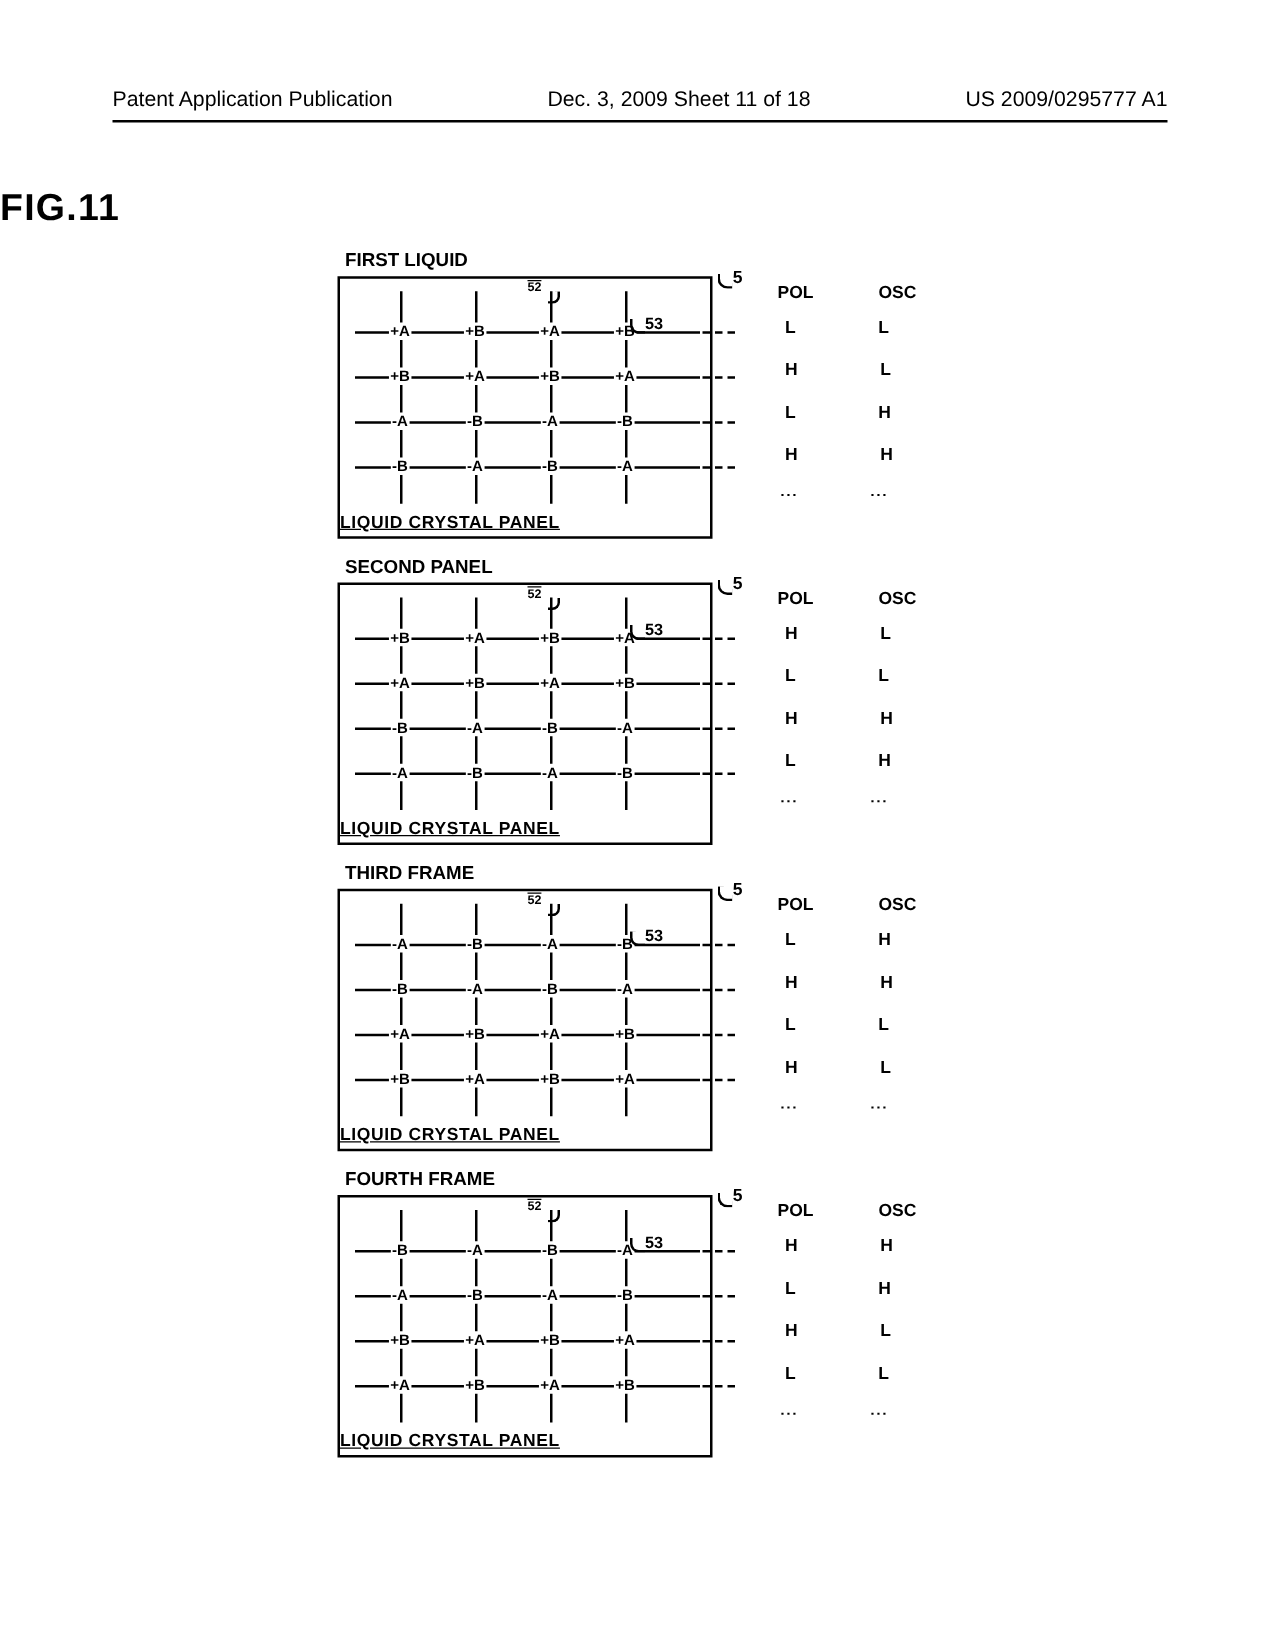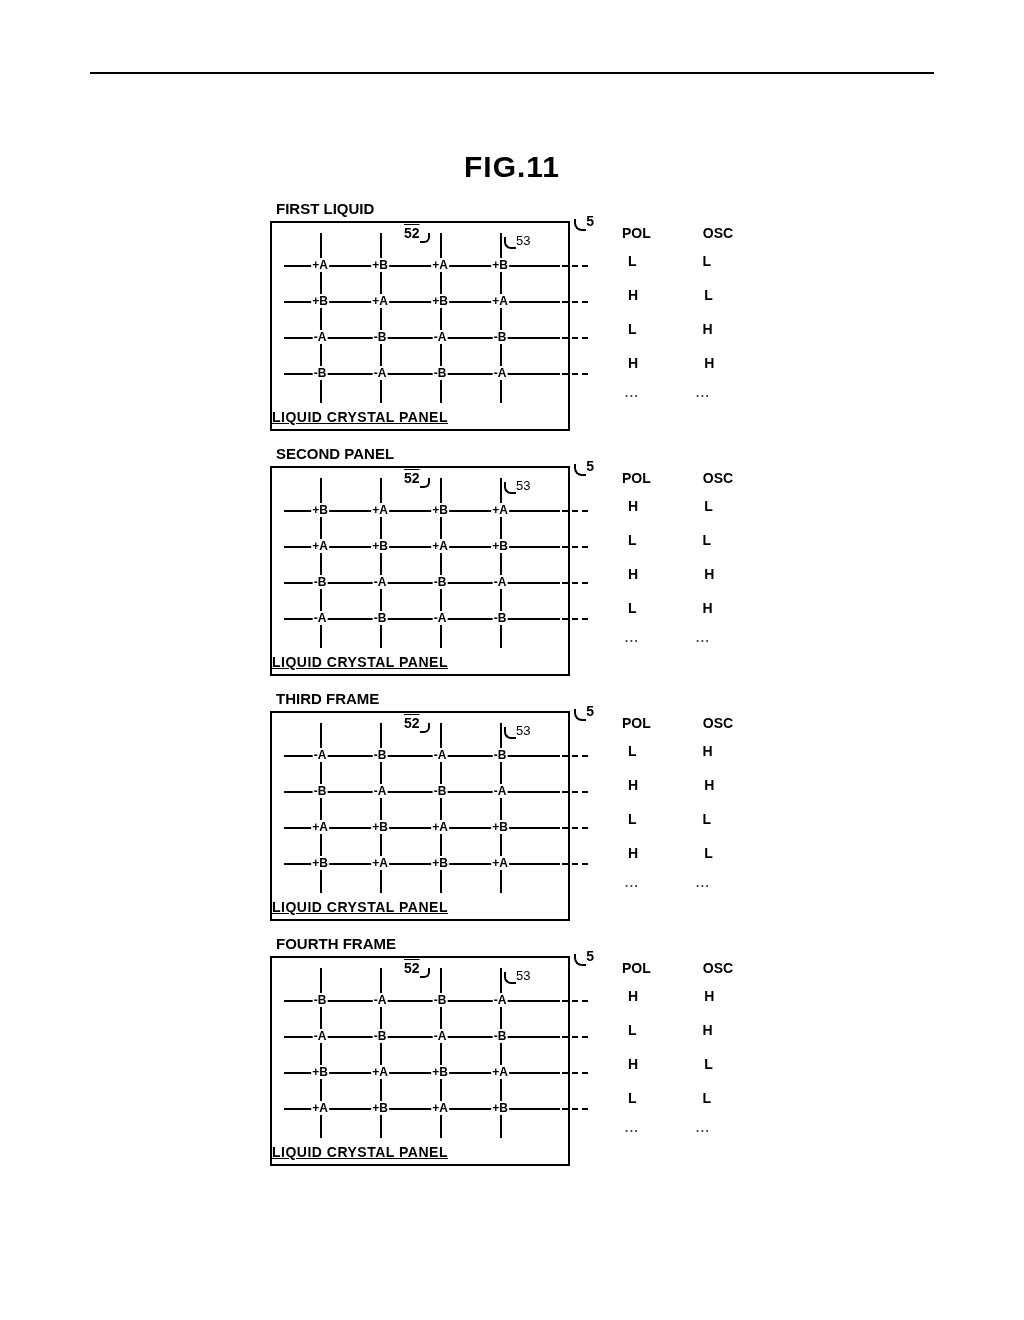--- a/index.html
+++ b/index.html
@@ -26,21 +26,21 @@
   }
   .header-rule {
     border-bottom: 2px solid #000;
     margin-top: 2px;
   }
   .fig-title {
     position: absolute;
     top: 150px;
     left: 0;
     width: 100%;
-    text-align: center;
+    text-align: left;
     font-size: 30px;
     font-weight: 900;
     letter-spacing: 1px;
   }
   .frames-wrap {
     position: absolute;
     top: 200px;
     left: 270px;
     width: 560px;
   }
@@ -105,36 +105,36 @@
     position: absolute;
     font-size: 12px;
     font-weight: 900;
     background: #fff;
     padding: 0 1px;
     transform: translate(-50%, -50%);
     white-space: nowrap;
   }
   .lbl52 {
     position: absolute;
-    top: 2px; left: 132px;
-    font-size: 14px; font-weight: 900;
+    top: 2px; left: 150px;
+    font-size: 10px; font-weight: 900;
     text-decoration: overline;
   }
   .lbl52::after {
     content: "";
     position: absolute; left: 16px; top: 8px;
     width: 8px; height: 8px;
     border-right: 2px solid #000;
     border-bottom: 2px solid #000;
     border-bottom-right-radius: 6px;
   }
   .lbl53 {
     position: absolute;
-    top: 10px; left: 244px;
-    font-size: 13px; font-weight: 400;
+    top: 28px; left: 244px;
+    font-size: 13px; font-weight: 700;
   }
   .lbl53::before {
     content: "";
     position: absolute; left: -12px; top: 4px;
     width: 10px; height: 10px;
     border-left: 2px solid #000;
     border-bottom: 2px solid #000;
     border-bottom-left-radius: 7px;
   }
   
@@ -147,20 +147,25 @@
   }
   .side-head { display: flex; gap: 52px; margin-bottom: 12px; margin-left: 4px;}
   .side-row { display: flex; gap: 66px; margin-bottom: 18px; margin-left: 10px;}
   .side-dots { display: flex; gap: 66px; margin-left: 10px; letter-spacing: -2px;}
   .side-dots span { writing-mode: vertical-rl; line-height: 0.4; font-weight: 400;}
 </style>
 </head>
 <body>
 
 <div class="header">
+  <div class="header-row">
+    <span>Patent Application Publication</span>
+    <span>Dec. 3, 2009  Sheet 11 of 18</span>
+    <span>US 2009/0295777 A1</span>
+  </div>
   <div class="header-rule"></div>
 </div>
 
 <div class="fig-title">FIG.11</div>
 
 <div class="frames-wrap" id="frames">
     <div class="frame-block">
       <div class="frame-title">FIRST LIQUID</div>
       <div class="frame-row">
         <div class="panel-wrap">

